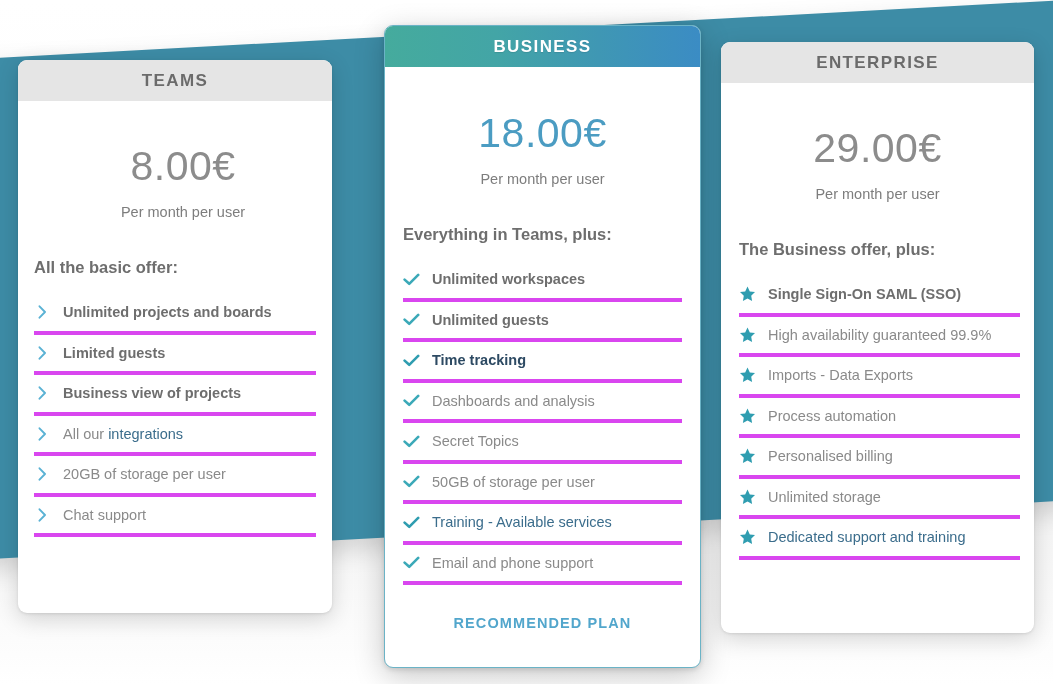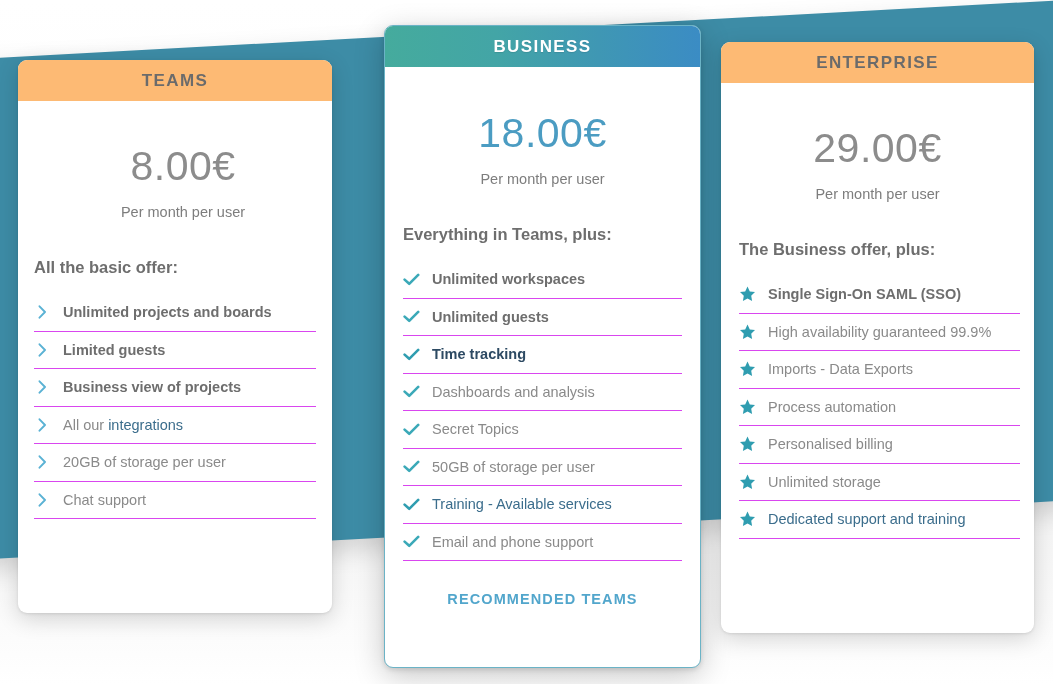--- a/index.html
+++ b/index.html
@@ -84,21 +84,21 @@
   .card-head {
     height: 41px;
     display: flex;
     align-items: center;
     justify-content: center;
     letter-spacing: 1.4px;
     font-weight: bold;
     font-size: 17px;
   }
   .head-plain {
-    background: #fdba74;
+    background: #e5e5e5;
     color: #6b6b6b;
   }
   .head-accent {
     background: linear-gradient(90deg, #45ab9d 0%, #43a5a6 35%, #3f97b4 68%, #3b8cc4 100%);
     color: #ffffff;
     text-shadow: 0 1px 1px rgba(0,0,0,0.10);
   }
 
   
   .price-wrap {
@@ -140,21 +140,21 @@
   .feat-list {
     list-style: none;
     margin: 17px 0 0 0;
     padding: 0;
   }
   .feat {
     display: flex;
     align-items: center;
     gap: 12px;
     height: 36.5px;
-    border-bottom: 1px solid #d946ef;
+    border-bottom: 4px solid #d946ef;
     font-size: 14.5px;
     color: #8a8a8a;
   }
   .feat.bold { font-weight: bold; color: #6e6e6e; }
   .feat.linked .feat-label { color: #3b6d8c; }
 
   .teams-list { margin-left: 16px; margin-right: 16px; }
   .business-list { margin-left: 18px; margin-right: 18px; }
   .enterprise-list { margin-left: 18px; margin-right: 14px; }
 
@@ -321,21 +321,21 @@
         <li class="feat">
           <span class="ico">
             <svg width="17" height="13" viewBox="0 0 17 13">
                 <path d="M1.6 6.6 L6.2 10.8 L15.2 1.9" fill="none" stroke="#3ba9b8" stroke-width="2.6" stroke-linecap="round" stroke-linejoin="round"></path>
               </svg>
           </span>
           <span class="feat-label">Email and phone support</span>
         </li>
       </ul>
 
-      <div class="cta">RECOMMENDED TEAMS</div>
+      <div class="cta">RECOMMENDED PLAN</div>
     </div>
 
     <div class="card card-enterprise">
       <div class="card-head head-plain">ENTERPRISE</div>
 
       <div class="price-wrap enterprise-price">
         <div class="price">29.00€</div>
         <div class="price-sub">Per month per user</div>
       </div>
 

